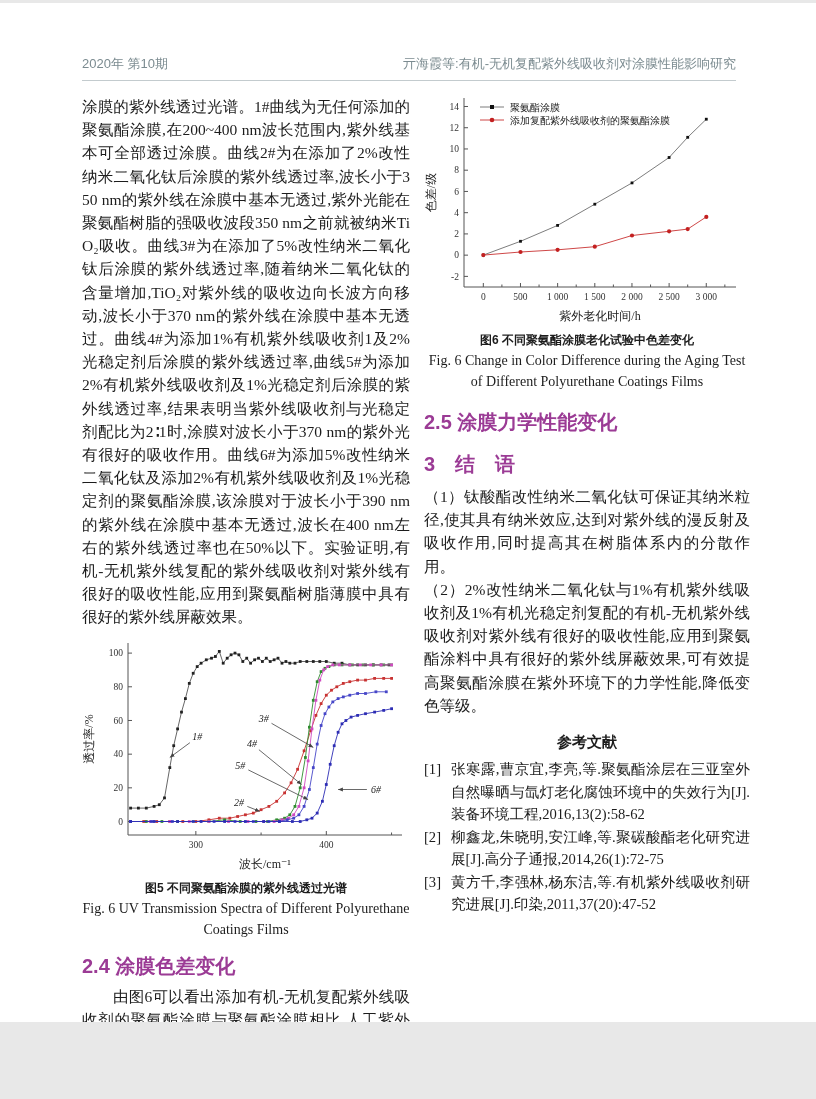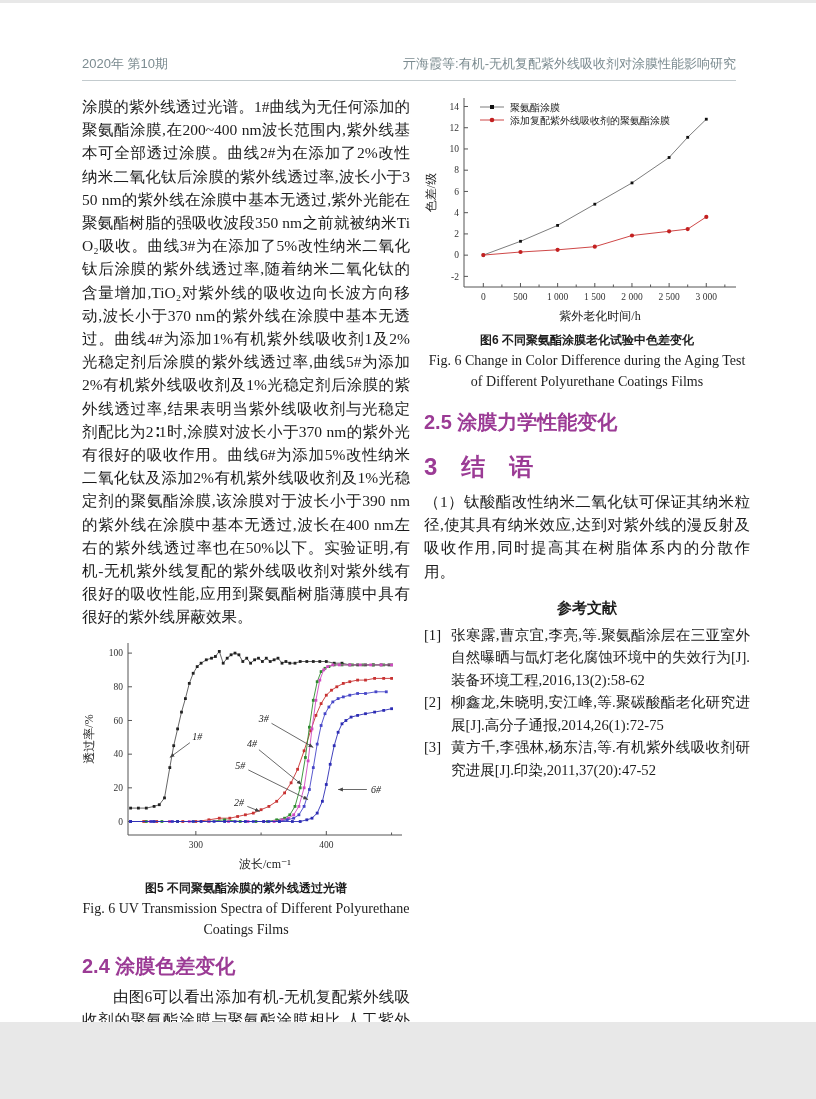--- a/index.html
+++ b/index.html
@@ -11,21 +11,21 @@
           font-size:13px;color:#7b8b90;padding-bottom:7px;border-bottom:1px solid #c3cbce;}
   
   .col{position:absolute;top:92px;}
   .col-left{left:82px;width:328px;}
   .col-right{left:424px;width:326px;top:90px;}
   p.body{margin:0;font-size:15.5px;line-height:23.2px;text-align:justify;word-break:break-all;}
   p.indent{text-indent:2em;}
   .sec-h{margin:13px 0 5px;font-family:"Liberation Sans","DejaVu Sans",sans-serif;
          font-weight:bold;font-size:20px;color:#9b3b95;}
   .sec-h1{margin:15px 0 7px;font-family:"Liberation Sans","DejaVu Sans",sans-serif;
-          font-weight:bold;font-size:24px;color:#9b3b95;}
+          font-weight:bold;font-size:20px;color:#9b3b95;}
   .cap-cn{margin:3px 0 0;text-align:center;font-family:"Liberation Sans","DejaVu Sans",sans-serif;
           font-weight:bold;font-size:12px;}
   .cap-en{margin:1px 0 0;text-align:center;font-weight:normal;font-size:14px;line-height:21px;
           font-family:"Liberation Serif","DejaVu Serif",serif;}
   .fig{margin-top:4px;}
   
   .ref-h{margin:16px 0 6px;text-align:center;font-family:"Liberation Sans","DejaVu Sans",sans-serif;
          font-weight:bold;font-size:15px;}
   .ref{display:flex;font-size:14.6px;line-height:22.5px;text-align:justify;word-break:break-all;}
   .ref .num{flex:0 0 27px;}
@@ -380,20 +380,21 @@
           <line x1="56" y1="27" x2="80" y2="27" stroke="#c83232" stroke-width="0.9"></line>
           <circle cx="68" cy="27" r="2.3" fill="#c32020"></circle>
           <text x="86" y="30.5" class="lg">添加复配紫外线吸收剂的聚氨酯涂膜</text>
         </svg>
     </div>
     <p class="cap-cn">图6  不同聚氨酯涂膜老化试验中色差变化</p>
     <p class="cap-en">Fig. 6   Change in Color Difference during the Aging Test of Different Polyurethane Coatings Films</p>
     <h3 class="sec-h" style="margin-top:17px">2.5  涂膜力学性能变化</h3>
     <h2 class="sec-h1">3　结　语</h2>
     <p class="body">（1）钛酸酯改性纳米二氧化钛可保证其纳米粒径,使其具有纳米效应,达到对紫外线的漫反射及吸收作用,同时提高其在树脂体系内的分散作用。</p>
+    <p class="body">（2）2%改性纳米二氧化钛与1%有机紫外线吸收剂及1%有机光稳定剂复配的有机-无机紫外线吸收剂对紫外线有很好的吸收性能,应用到聚氨酯涂料中具有很好的紫外线屏蔽效果,可有效提高聚氨酯涂膜在紫外环境下的力学性能,降低变色等级。</p>
     <p class="ref-h">参考文献</p>
     <div class="ref">
       <span class="num">[1]</span>
       <span class="txt">张寒露,曹京宜,李亮,等.聚氨酯涂层在三亚室外自然曝晒与氙灯老化腐蚀环境中的失效行为[J].装备环境工程,2016,13(2):58-62</span>
     </div>
     <div class="ref">
       <span class="num">[2]</span>
       <span class="txt">柳鑫龙,朱晓明,安江峰,等.聚碳酸酯老化研究进展[J].高分子通报,2014,26(1):72-75</span>
     </div>
     <div class="ref">

